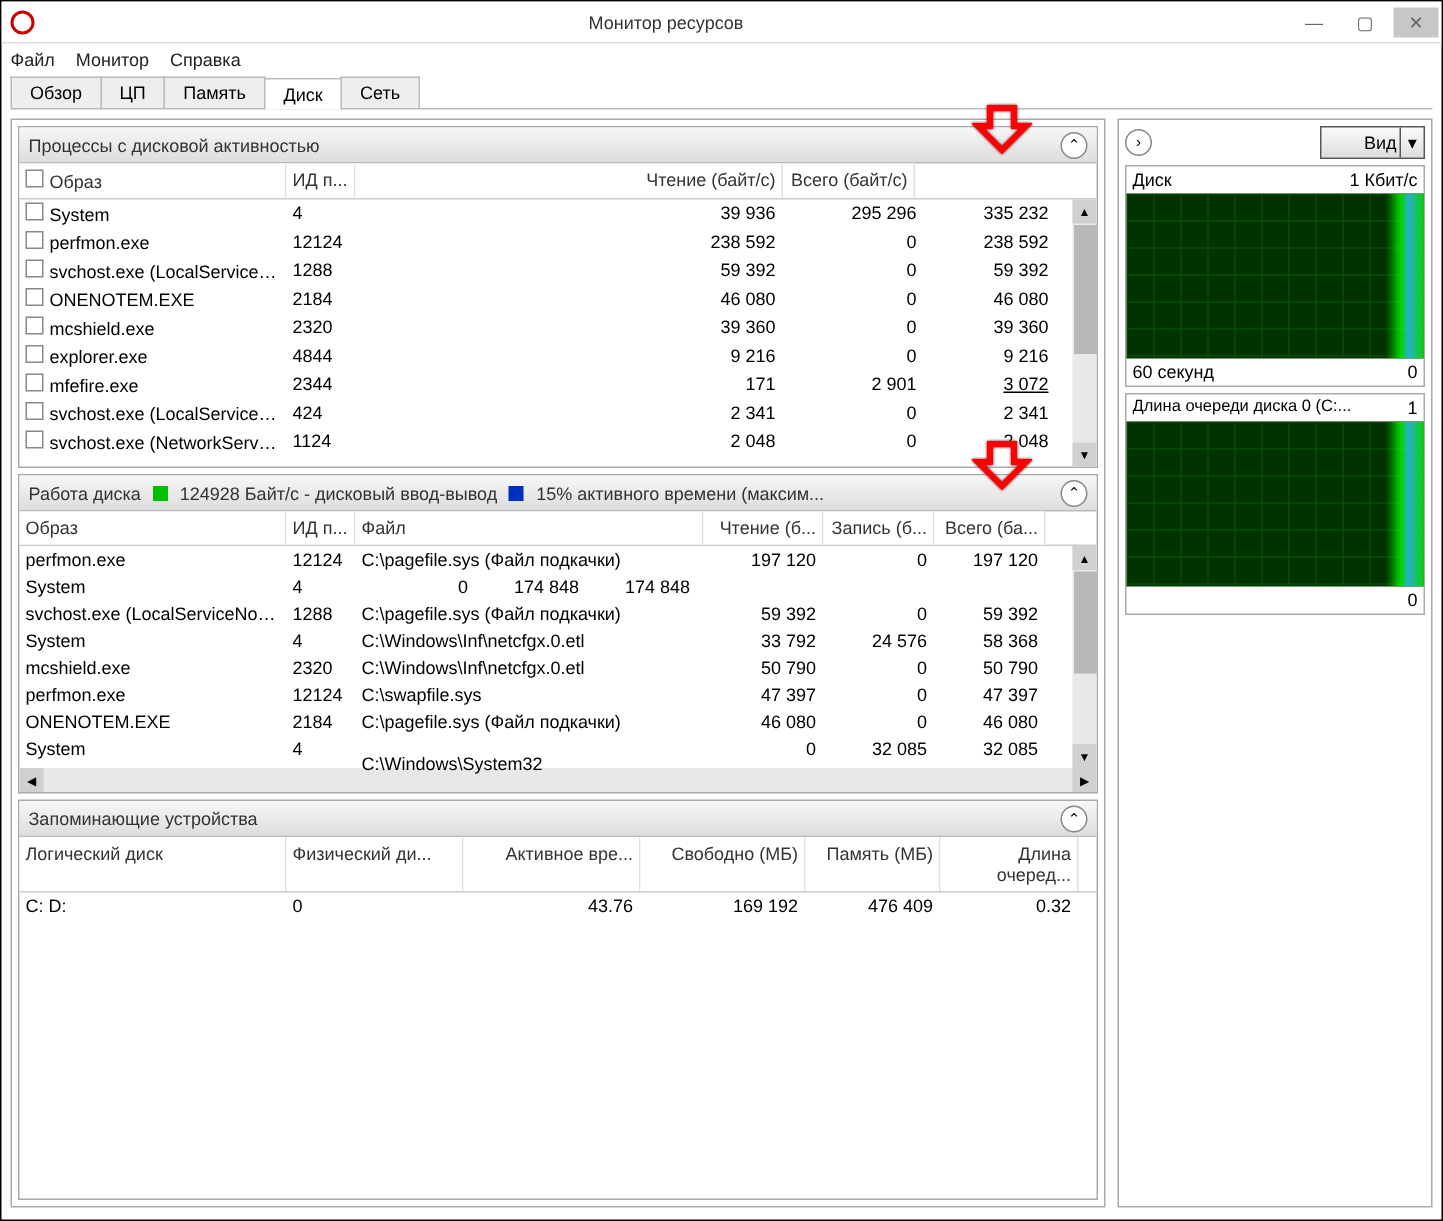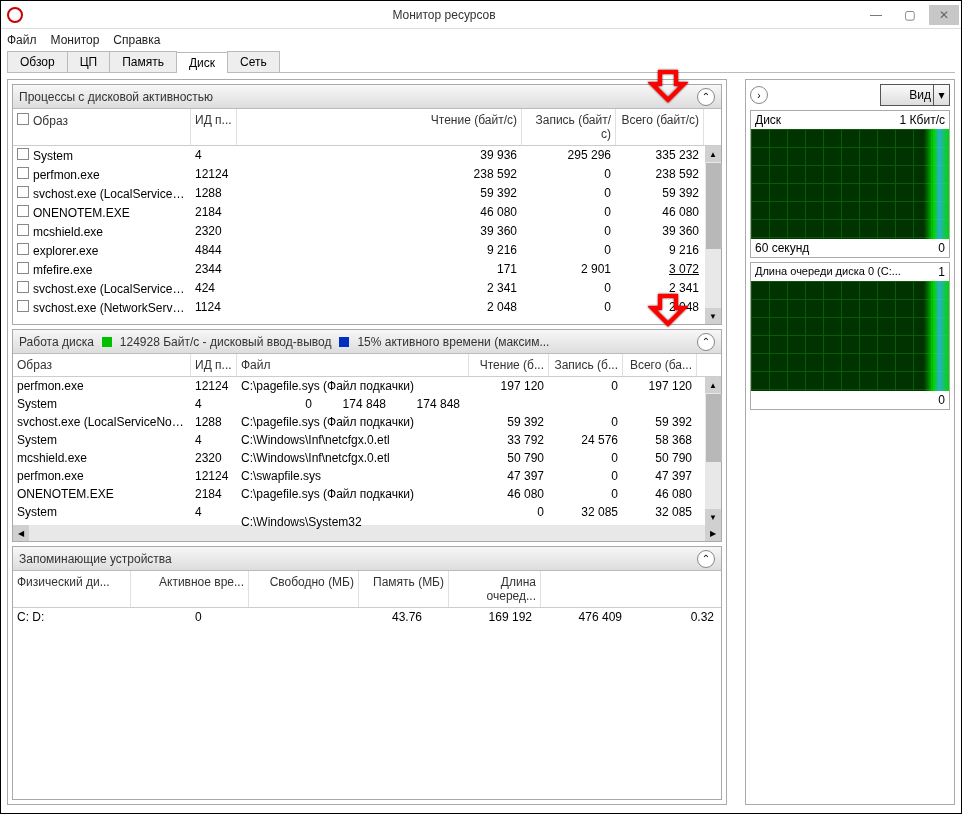--- a/index.html
+++ b/index.html
@@ -7,21 +7,21 @@
 .titlebar { height:28px; display:flex; align-items:center; background:#fff; border-bottom:1px solid #ddd; }
 .titlebar .icon { width:16px; height:16px; margin:0 6px; border-radius:50%; border:2px solid #c00; position:relative; }
 .titlebar .title { flex:1; text-align:center; color:#333; }
 .titlebar .winbtn { width:30px; height:20px; display:flex; align-items:center; justify-content:center; color:#666; margin:0 2px; }
 .titlebar .winbtn:last-child { background:#c7c7c7; }
 .menubar { height:22px; display:flex; align-items:center; padding:0 6px; gap:14px; color:#222; }
 .menubar span { cursor:default; }
 .tabs { display:flex; border-bottom:1px solid #bbb; margin:0 6px; }
 .tab { padding:3px 12px; border:1px solid #bbb; border-bottom:none; background:#eee; margin-right:-1px; cursor:default; }
 .tab.active { background:#fff; position:relative; bottom:-1px; }
-.content { display:flex; padding:6px 6px 6px 6px; gap:18px; height:calc(100% - 28px - 22px - 24px); }
+.content { display:flex; padding:6px 6px 6px 6px; gap:8px; height:calc(100% - 28px - 22px - 24px); }
 .left { flex:1; display:flex; flex-direction:column; gap:4px; border:1px solid #aaa; padding:4px; position:relative; }
 .panel { border:1px solid #aaa; }
 .panel-header { height:24px; background:linear-gradient(#f7f7f7,#ddd); display:flex; align-items:center; padding:0 6px; border-bottom:1px solid #bbb; }
 .panel-header .ptitle { flex:1; color:#333; display:flex; align-items:center; gap:8px; }
 .panel-header .collapse { width:18px; height:18px; border:1px solid #888; border-radius:50%; background:#fff; display:flex; align-items:center; justify-content:center; font-size:10px; }
 .legend-sq { width:10px; height:10px; display:inline-block; }
 .table { width:100%; }
 .thead { display:flex; border-bottom:1px solid #ccc; }
 .thead .cell { padding:4px; border-right:1px solid #e0e0e0; color:#333; background:#fff; position:relative; }
 .trow { display:flex; }
@@ -97,21 +97,20 @@
         <div class="ptitle">
             <span>Процессы с дисковой активностью</span>
           </div>
         <div class="collapse">⌃</div>
       </div>
       <div class="table">
         <div class="thead" id="proc-head">
             <div class="cell" style="width: 178px;"><span class="chk"></span>Образ</div>
             <div class="cell" style="width: 46px;">ИД п...</div>
             <div class="cell num" style="width: 285px;">Чтение (байт/с)</div>
-            <div class="cell num" style="width: 94px;">Запись (байт/с)</div>
             <div class="cell num" style="width: 88px;">Всего (байт/с)</div>
           </div>
         <div class="tbody-wrap" style="height:178px">
           <div id="proc-body">
               <div class="trow">
                 <div class="cell" style="width: 178px;"><span class="chk"></span>System</div>
                 <div class="cell" style="width: 46px;">4</div>
                 <div class="cell num" style="width: 285px;">39 936</div>
                 <div class="cell num" style="width: 94px;">295 296</div>
                 <div class="cell num" style="width: 88px;">335 232</div>
@@ -286,20 +285,21 @@
 
     <div class="panel" style="flex:1">
       <div class="panel-header">
         <div class="ptitle">
             <span>Запоминающие устройства</span>
           </div>
         <div class="collapse">⌃</div>
       </div>
       <div class="table">
         <div class="thead" id="stor-head">
+            <div class="cell" style="width: 178px;">Логический диск</div>
             <div class="cell" style="width: 118px;">Физический ди...</div>
             <div class="cell num" style="width: 118px;">Активное вре...</div>
             <div class="cell num" style="width: 110px;">Свободно (МБ)</div>
             <div class="cell num" style="width: 90px;">Память (МБ)</div>
             <div class="cell num" style="width: 92px;">Длина очеред...</div>
           </div>
         <div id="stor-body">
             <div class="trow">
               <div class="cell" style="width: 178px;">C: D:</div>
               <div class="cell" style="width: 118px;">0</div>

